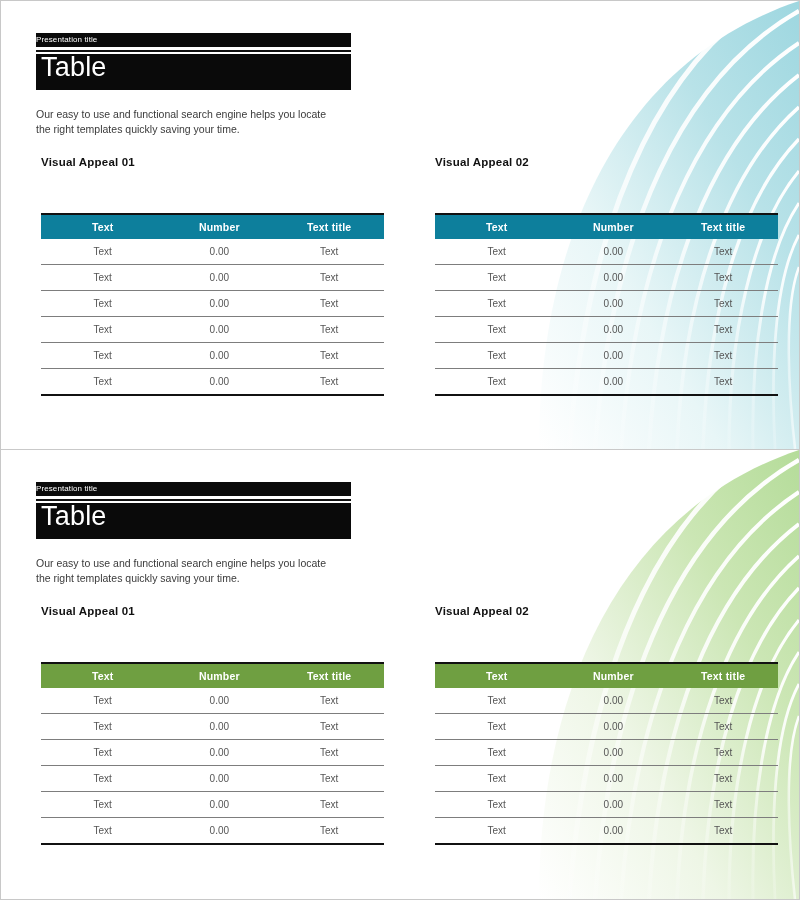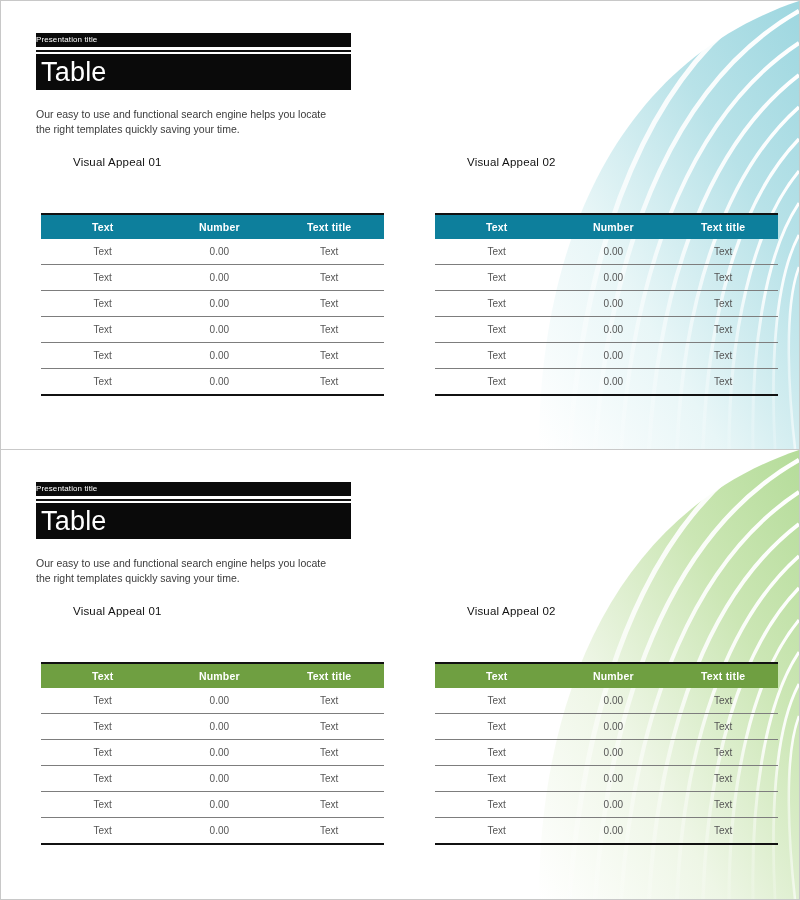--- a/index.html
+++ b/index.html
@@ -80,21 +80,20 @@
   .hdr-rule {
     margin-top: 3px;
     height: 2px;
     background: #111111;
   }
   .hdr-main-bar {
     margin-top: 2px;
     height: 36px;
     background: #0a0a0a;
     display: flex;
-    align-items: center;
     padding-left: 5px;
     box-sizing: border-box;
   }
   .hdr-main-bar span {
     color: #ffffff;
     font-size: 27px;
     line-height: 1;
     font-weight: 300;
     letter-spacing: 0.2px;
   }
@@ -109,25 +108,24 @@
   
   .tbl-block {
     position: absolute;
     width: 343px;
   }
   .tbl-left  { left: 40px;  }
   .tbl-right { left: 434px; }
 
   .tbl-caption {
     font-size: 11.5px;
-    font-weight: normal;
+    font-weight: bold;
     color: #111111;
     letter-spacing: 0.2px;
     margin-bottom: 4px;
-    margin-left: 32px;
   }
 
   table.data-table {
     width: 100%;
     border-collapse: collapse;
     table-layout: fixed;
     margin-top: 45px;
   }
   table.data-table th {
     color: #ffffff;

